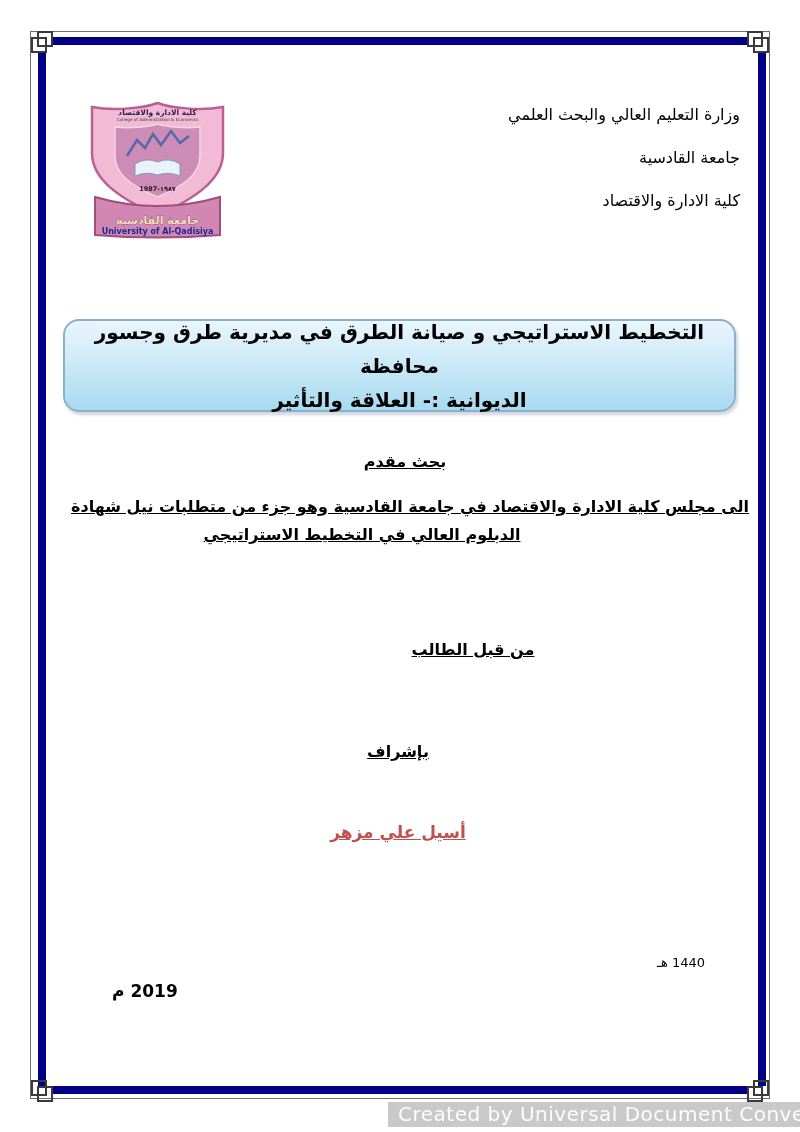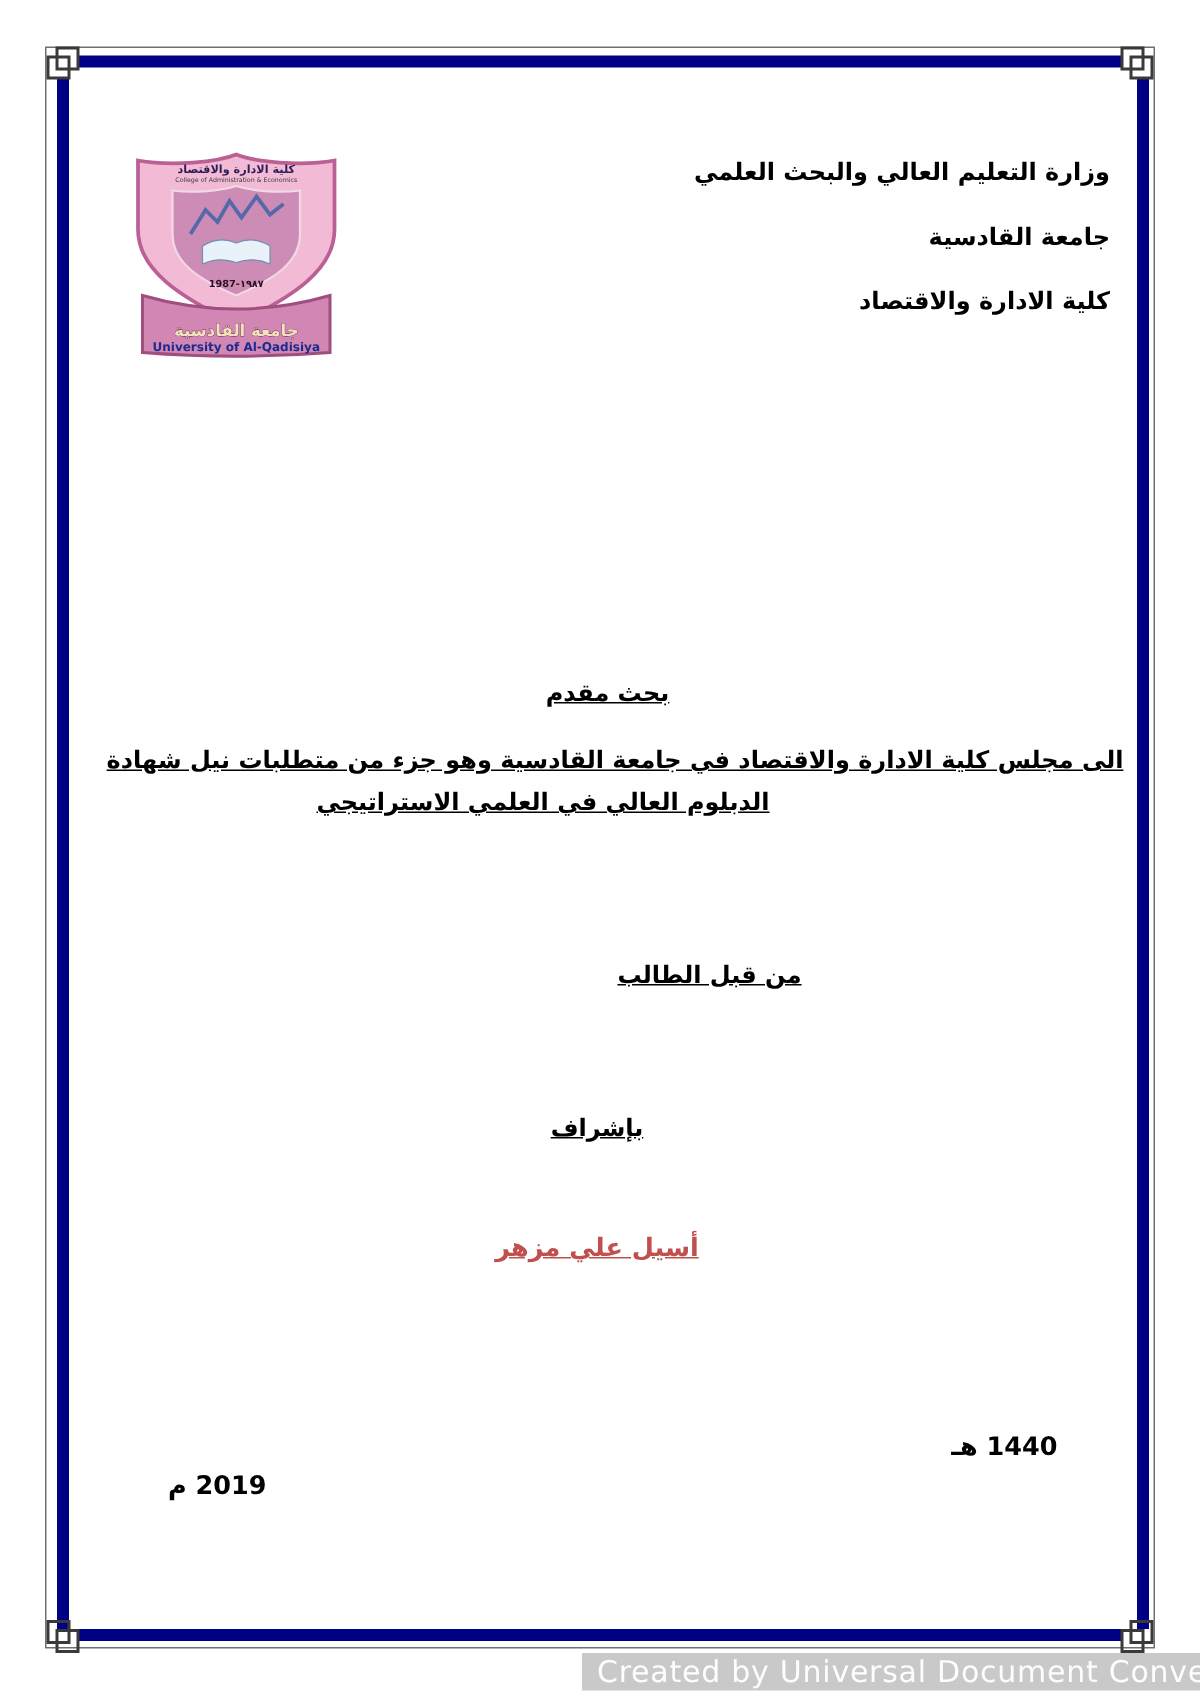--- a/index.html
+++ b/index.html
@@ -16,21 +16,21 @@
   .bar-right{left:758px;top:52px;width:8px;height:1034px;}
   .sq{position:absolute;width:16px;height:16px;border:2px solid #3a3a3a;
       box-sizing:border-box;background:transparent;}
   .sq-tl1{left:31px;top:37px;} .sq-tl2{left:37px;top:31px;}
   .sq-tr1{left:747px;top:31px;} .sq-tr2{left:753px;top:37px;}
   .sq-bl1{left:31px;top:1080px;} .sq-bl2{left:37px;top:1086px;}
   .sq-br1{left:747px;top:1086px;} .sq-br2{left:753px;top:1080px;}
 
   
   .hdr{position:absolute;top:106px;right:60px;text-align:right;direction:rtl;
-       font-weight:bold;font-size:16px;}
+       font-weight:normal;font-size:16px;}
   .hdr .hline{line-height:18px;margin-bottom:25px;white-space:nowrap;}
 
   
   .logo{position:absolute;left:85px;top:98px;width:145px;height:142px;}
 
   
   .titlebox{position:absolute;left:63px;top:319px;width:673px;height:93px;
             box-sizing:border-box;border:2px solid #8cb0ca;border-radius:16px;
             background:linear-gradient(180deg,#eaf6fc 0%,#cdeaf7 45%,var(--title-bottom,#a8daf0) 100%);
             display:flex;flex-direction:column;justify-content:center;text-align:center;
@@ -43,21 +43,21 @@
   .t-intro{left:405px;top:452px;}
   .t-body1{left:410px;top:497px;}
   .t-body2{left:362px;top:525px;}
   .t-stlabel{left:473px;top:640px;}
   .t-stname{left:455px;top:652px;font-size:17px;color:var(--accent-red,#c0504d);}
   .t-suplabel{left:398px;top:742px;text-align:right;}
   .t-suptitle{left:400px;top:784px;}
   .t-supname{left:398px;top:822px;font-size:17px;color:var(--accent-red,#c0504d);}
 
   
-  .date-hijri{position:absolute;right:95px;top:955px;direction:rtl;font-weight:bold;font-size:17px;white-space:nowrap;}
+  .date-hijri{position:absolute;right:95px;top:955px;direction:rtl;font-weight:normal;font-size:13px;white-space:nowrap;}
   .date-greg{position:absolute;left:112px;top:981px;direction:rtl;font-weight:bold;font-size:17px;white-space:nowrap;}
 
   
   .watermark{position:absolute;left:388px;right:0;top:1102px;height:25px;background:#c9c9c9;
              color:#fdfdfd;font-size:20px;line-height:25px;padding-left:10px;
              box-sizing:border-box;letter-spacing:.5px;white-space:nowrap;overflow:hidden;}
 </style>
 </head>
 <body>
 
@@ -91,24 +91,28 @@
       <text x="72.5" y="136" text-anchor="middle" font-size="8" font-weight="bold" fill="#1b2b8f">University of Al-Qadisiya</text>
     </svg>
   </div>
 
   <div class="hdr">
     <div class="hline">وزارة التعليم العالي والبحث العلمي</div>
     <div class="hline">جامعة القادسية</div>
     <div class="hline">كلية الادارة والاقتصاد</div>
   </div>
 
+  <div class="titlebox">
+    <div>التخطيط الاستراتيجي و صيانة الطرق في مديرية طرق وجسور محافظة</div>
+    <div>الديوانية :- العلاقة والتأثير</div>
+  </div>
 
   <div class="cline t-intro">بحث مقدم</div>
   <div class="cline t-body1">الى مجلس كلية الادارة والاقتصاد في جامعة القادسية وهو جزء من متطلبات نيل شهادة</div>
-  <div class="cline t-body2">الدبلوم العالي في العلمي الاستراتيجي</div>
+  <div class="cline t-body2">الدبلوم العالي في التخطيط الاستراتيجي</div>
 
   <div class="cline t-stlabel">من قبل الطالب</div>
 
   <div class="cline t-suplabel">بإشراف</div>
   <div class="cline t-supname">أسيل علي مزهر</div>
 
   <div class="date-hijri">1440 هـ</div>
   <div class="date-greg">2019 م</div>
 
   <div class="watermark">Created by Universal Document Converter</div>

